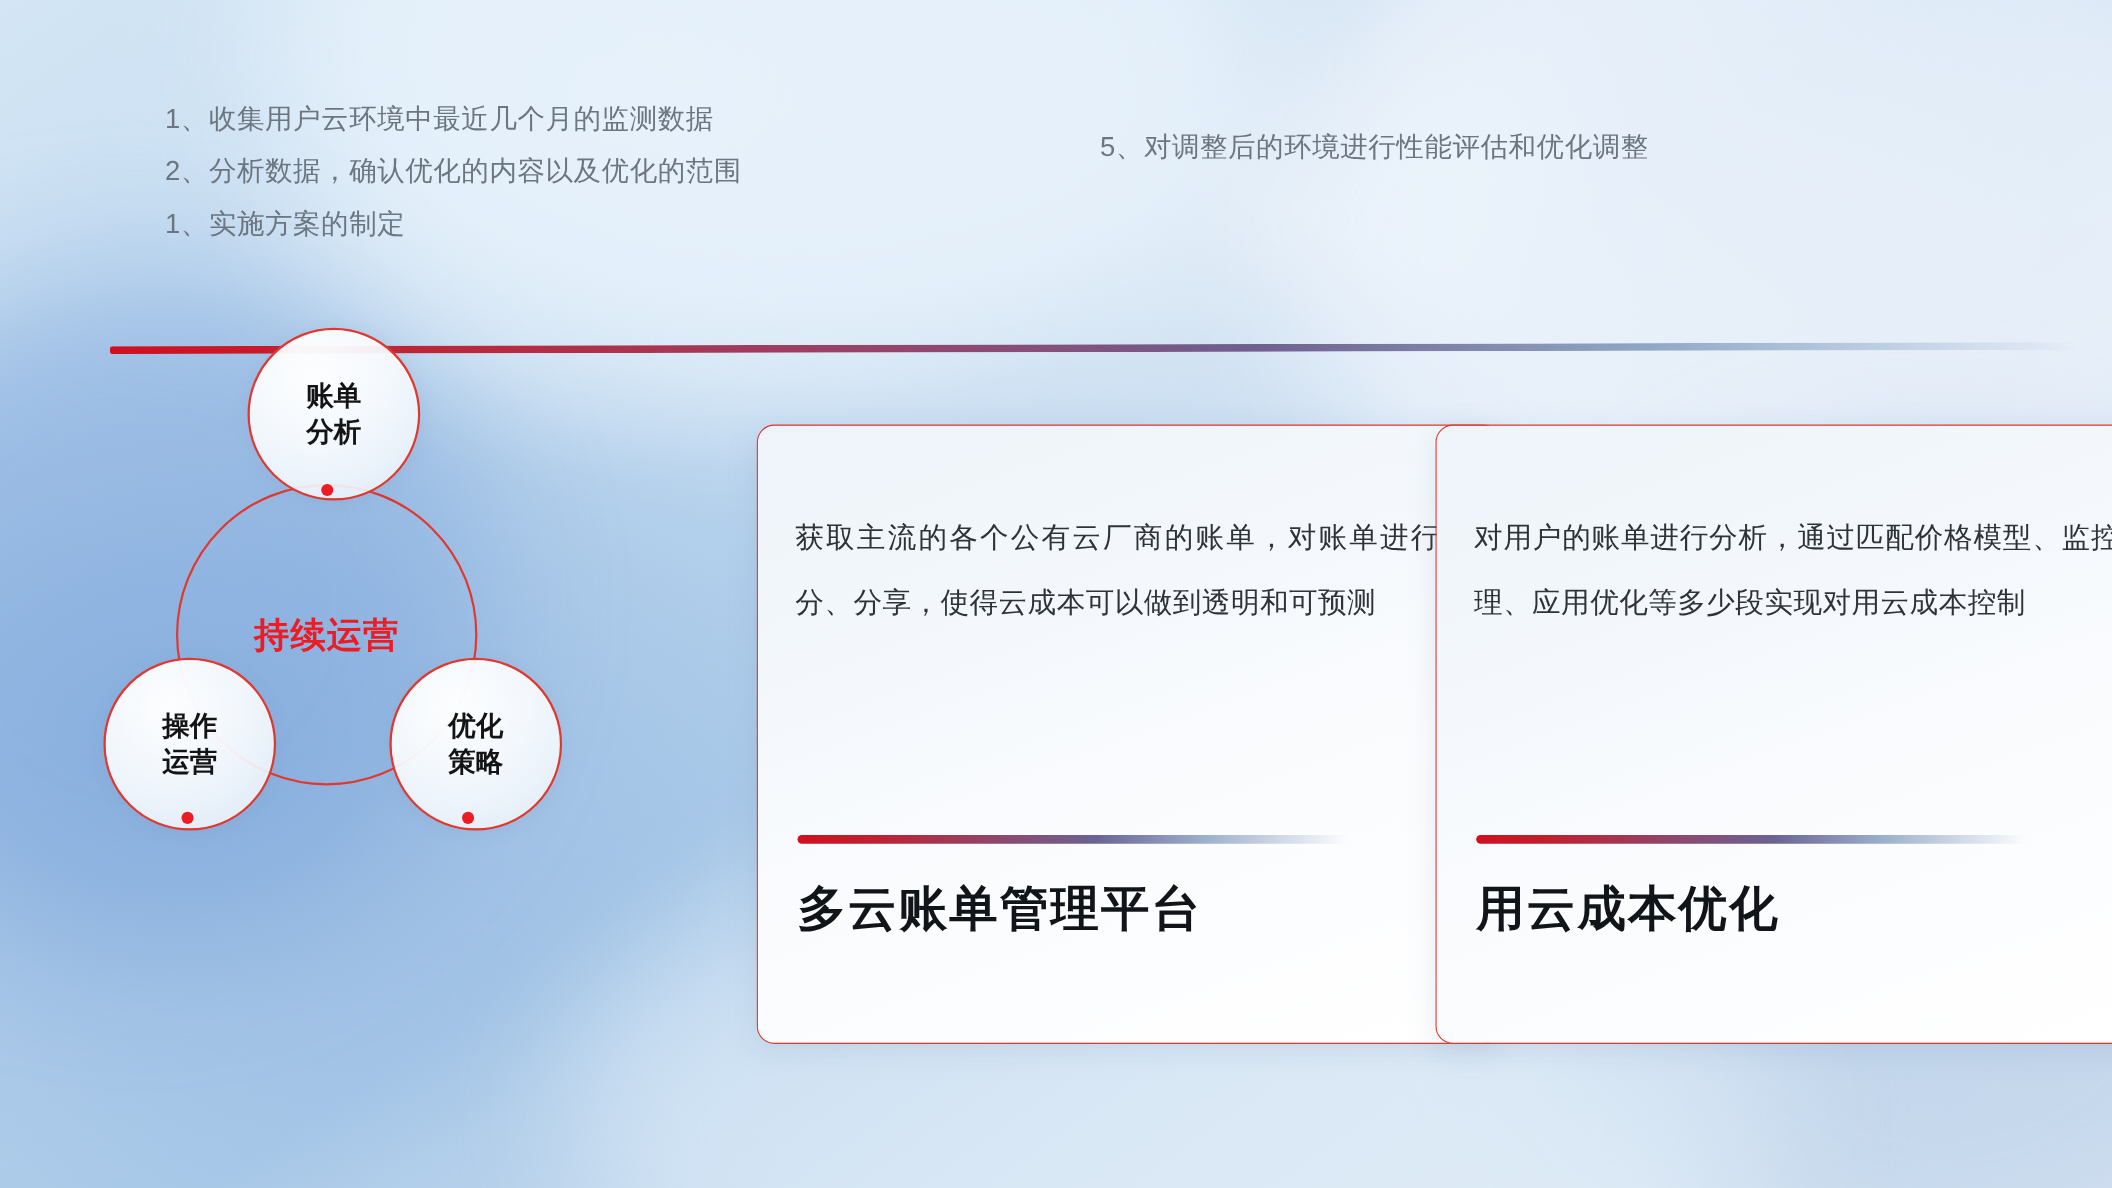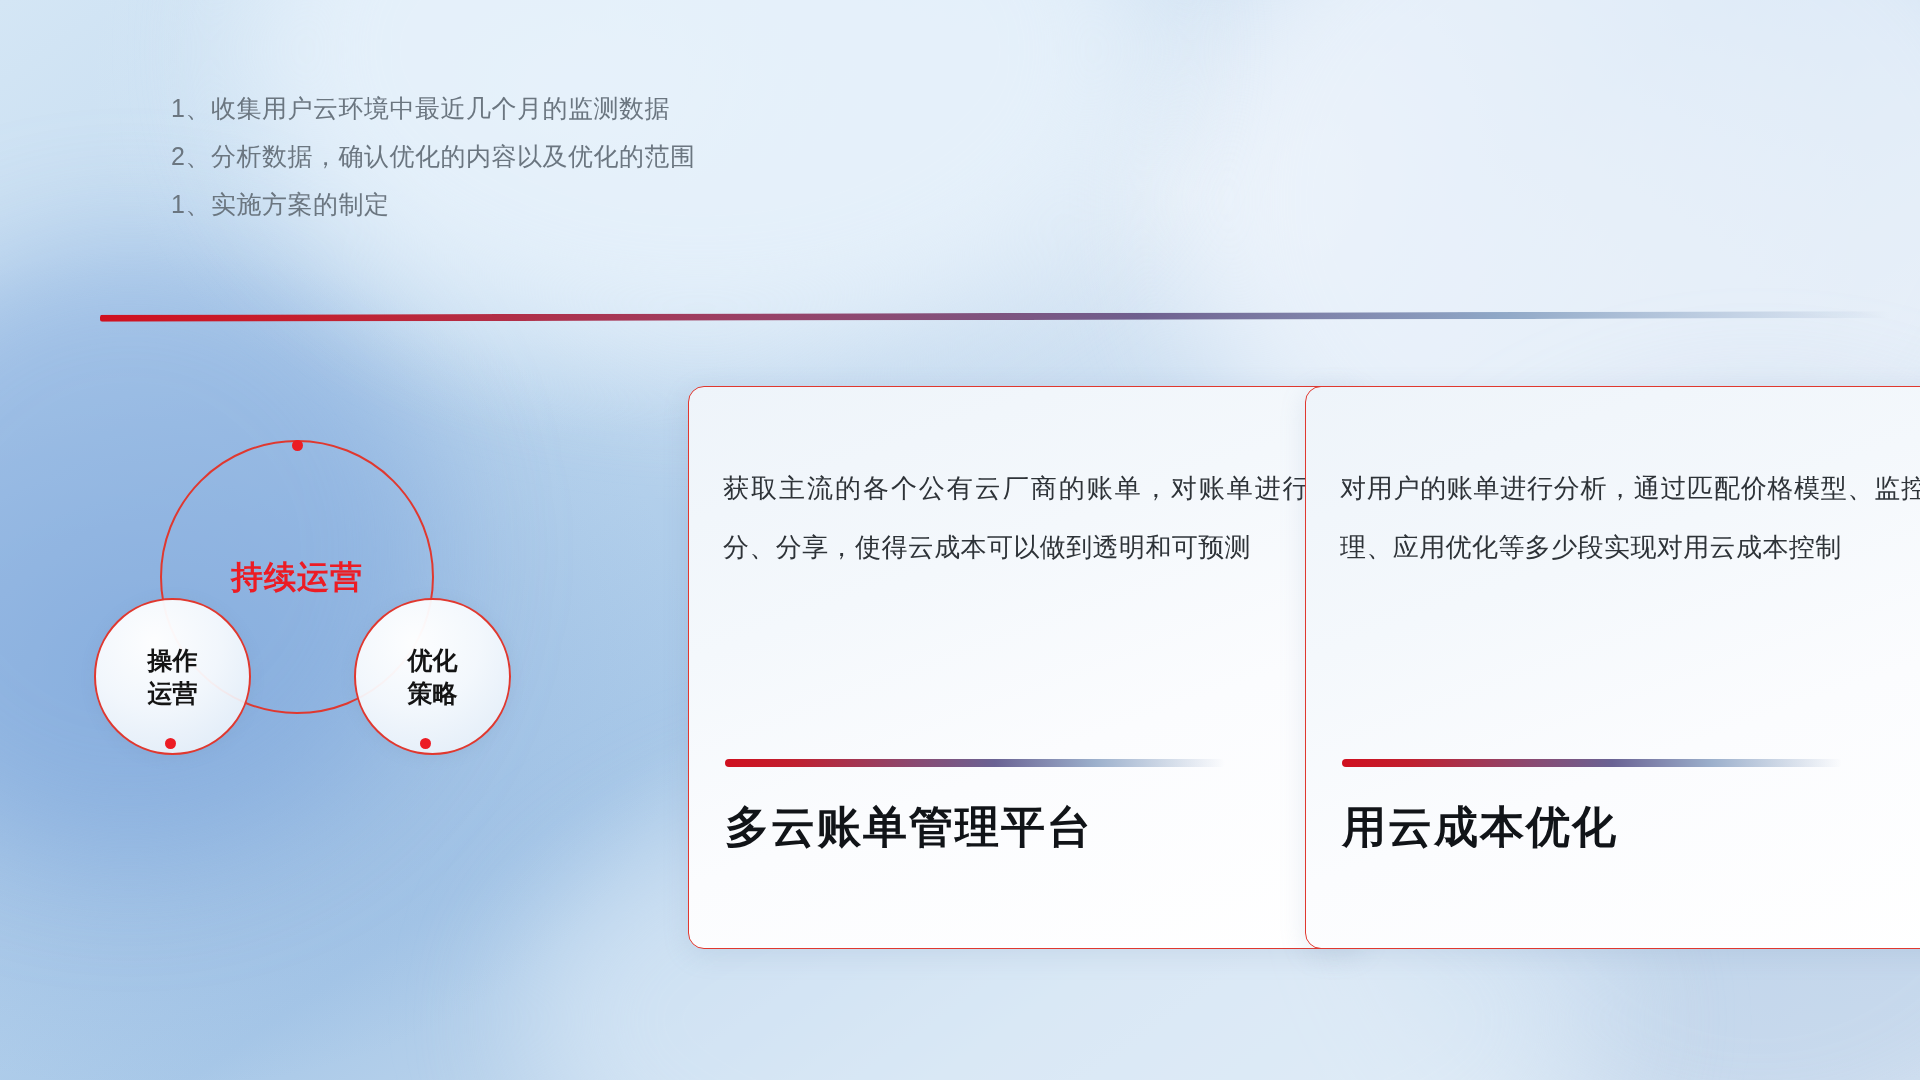--- a/index.html
+++ b/index.html
@@ -18,21 +18,21 @@
   .blob { position:absolute; border-radius:50%; filter:blur(60px); pointer-events:none; }
   .b1 { left:-180px; top:240px; width:620px; height:620px; background:rgba(123,165,219,0.45); }
   .b2 { left:1180px; top:-200px; width:900px; height:800px; background:rgba(240,246,252,0.75); }
   .b3 { left:1380px; top:420px; width:760px; height:760px; background:rgba(170,198,228,0.45); }
   .b4 { left:250px; top:-260px; width:900px; height:620px; background:rgba(233,243,251,0.8); }
   .b5 { left:520px; top:760px; width:1100px; height:520px; background:rgba(226,238,249,0.55); }
 
   
   .lists { position:absolute; left:0; top:0; width:1920px; }
   .list-col { position:absolute; }
-  .list-left { left:150px; top:96px;margin-left:21px; }
+  .list-left { left:150px; top:96px; }
   .list-right { left:1000px; top:122px; }
   .li {
     font-size:25px; color:#6b7680; line-height:1; letter-spacing:0.5px;
     margin-bottom:23px; white-space:nowrap;
     font-family:"Liberation Sans","DejaVu Sans",sans-serif;
   }
 
   
   .header-rule {
     position:absolute; left:100px; top:313px; width:1790px; height:7px;
@@ -106,32 +106,37 @@
 <div class="blob b4"></div>
 <div class="blob b5"></div>
 
 <div class="lists">
   <div class="list-col list-left">
     <div class="li">1、收集用户云环境中最近几个月的监测数据</div>
     <div class="li">2、分析数据，确认优化的内容以及优化的范围</div>
     <div class="li">1、实施方案的制定</div>
   </div>
   <div class="list-col list-right">
+    <div class="li">5、对调整后的环境进行性能评估和优化调整</div>
   </div>
 </div>
 
 <div class="header-rule"></div>
 
 <div class="venn">
   <div class="circ-big"></div>
   <div class="venn-center">
     <span>持续</span>
     <span>运营</span>
   </div>
 
+  <div class="circ-small c-top">
+    <span>账单</span>
+    <span>分析</span>
+  </div>
   <div class="circ-small c-left">
     <span>操作</span>
     <span>运营</span>
   </div>
   <div class="circ-small c-right">
     <span>优化</span>
     <span>策略</span>
   </div>
 
   <div class="dot d-top"></div>

